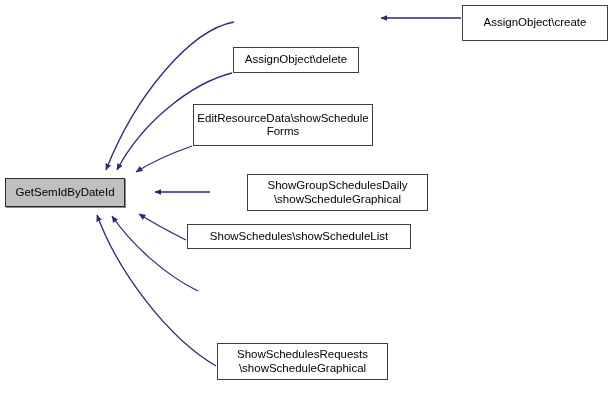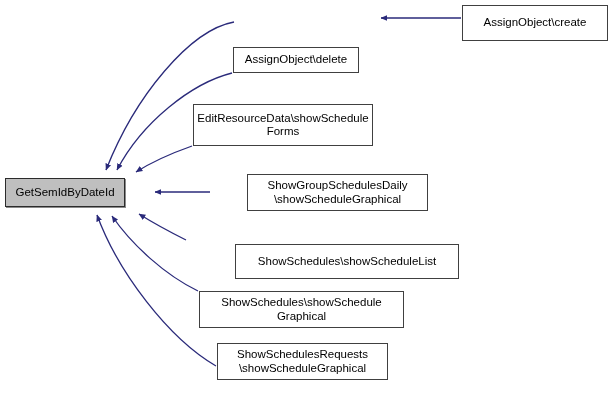--- a/index.html
+++ b/index.html
@@ -95,27 +95,23 @@
   <div class="node" style="left:193px; top:104px; width:180px; height:42px;">
     <span class="node-label">EditResourceData\showSchedule
 Forms</span>
   </div>
 
   <div class="node" style="left:219px; top:174px; width:181px; height:37px;margin-left:28px;">
     <span class="node-label">ShowGroupSchedulesDaily
 \showScheduleGraphical</span>
   </div>
 
-  <div class="node" style="left:187px; top:244px; width:224px; height:35px;margin-left:48px;">
+  <div class="node" style="left:187px; top:224px; width:224px; height:25px;">
     <span class="node-label">ShowSchedules\showScheduleList</span>
   </div>
 
-  <div class="node" style="left:199px; top:291px; width:205px; height:37px;">
-    <span class="node-label">ShowSchedules\showSchedule
-Graphical</span>
-  </div>
 
   <div class="node" style="left:217px; top:343px; width:171px; height:37px;">
     <span class="node-label">ShowSchedulesRequests
 \showScheduleGraphical</span>
   </div>
 
 </div>
 
 </body></html>

